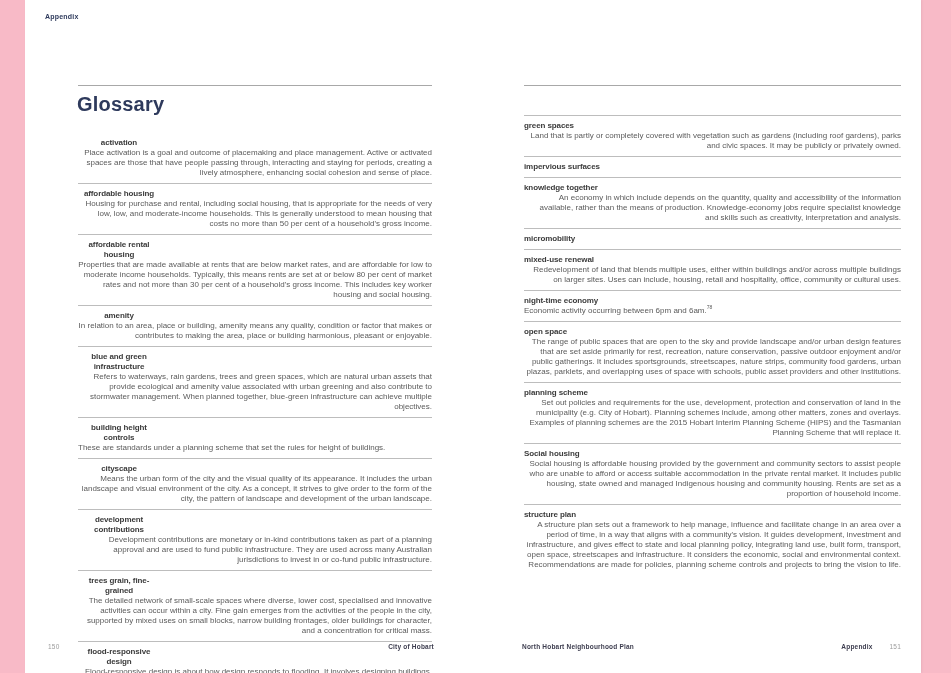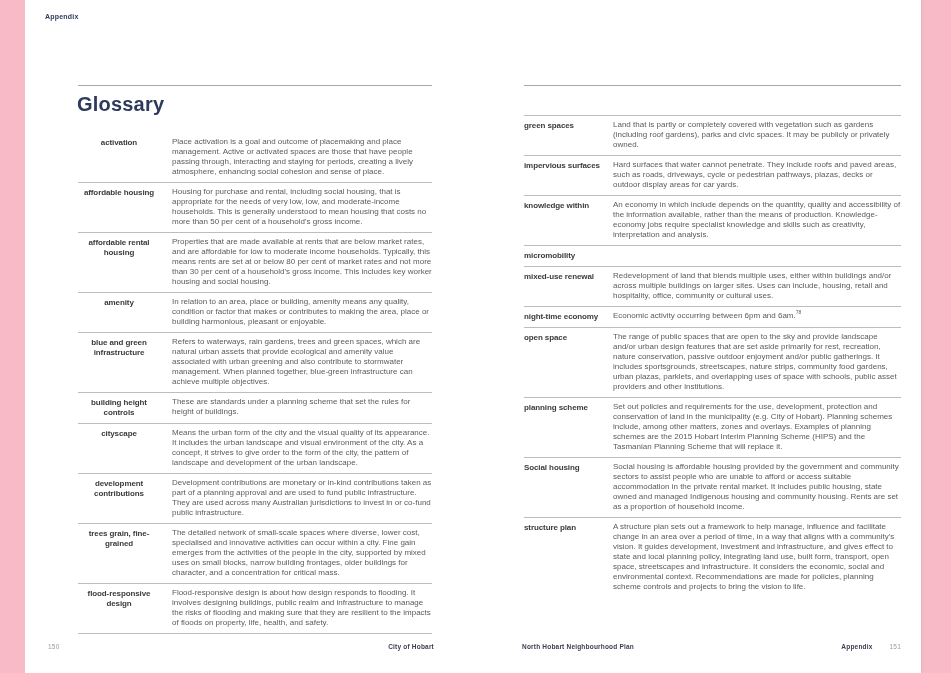--- a/index.html
+++ b/index.html
@@ -26,34 +26,35 @@
   .page-title {
     position:absolute; left:52px; top:93px;
     font-size:20px; font-weight:bold; color:#2e3a5c; letter-spacing:.2px;
   }
   .gtable { position:absolute; }
   .gtable.left  { left:53px;  top:133px; width:354px; }
   .gtable.right { left:499px; top:115px; width:377px; }
   .g-row {
     display:flex; align-items:flex-start;
     padding:4px 0 5px 0;
+    flex-direction:column;
   }
   .gtable.left  .g-row { border-bottom:1px solid #bdbdbd; }
   .gtable.right .g-row { border-top:1px solid #bdbdbd; }
   .g-term {
     flex:0 0 auto;
     font-size:8px; font-weight:bold; color:#3b3b3b;
     line-height:10px; letter-spacing:-0.1px;
     padding-top:1px;
   }
   .gtable.left  .g-term { width:82px;  margin-right:12px;text-align:center; }
   .gtable.right .g-term { width:85px;  margin-right:4px; }
   .g-def {
     flex:1 1 auto;
-    font-size:8px; color:#5b5b5b; line-height:10px;
+    font-size:8px; color:#5b5b5b; line-height:10px;text-align:right;
   }
   .g-def sup { font-size:5px; color:#5b5b5b; vertical-align:super; line-height:0; }
   .footer {
     position:absolute; top:643px;
     display:flex; justify-content:space-between; align-items:baseline;
     font-size:6.5px;
   }
   .footer.left  { left:23px;  width:386px; }
   .footer.right { left:497px; width:379px; }
   .footer .pagenum { color:#9b9b9b; letter-spacing:.2px; }
@@ -125,25 +126,24 @@
 </div>
 
   <div class="gtable right" id="right-table">
   <div class="g-row">
     <div class="g-term">green spaces</div>
     <div class="g-def"><span class="def-text">Land that is partly or completely covered with vegetation such as gardens (including roof gardens), parks and civic spaces. It may be publicly or privately owned.</span></div>
   </div>
 
   <div class="g-row">
     <div class="g-term">impervious surfaces</div>
-    <div class="g-def"><span class="def-text">Hard surfaces that water cannot penetrate. They include roofs and paved areas, such as roads, driveways, cycle or pedestrian pathways, plazas, decks or outdoor display areas for car yards.</span></div>
   </div>
 
   <div class="g-row">
-    <div class="g-term">knowledge within</div>
+    <div class="g-term">knowledge together</div>
     <div class="g-def"><span class="def-text">An economy in which include depends on the quantity, quality and accessibility of the information available, rather than the means of production. Knowledge-economy jobs require specialist knowledge and skills such as creativity, interpretation and analysis.</span></div>
   </div>
 
   <div class="g-row">
     <div class="g-term">micromobility</div>
   </div>
 
   <div class="g-row">
     <div class="g-term">mixed-use renewal</div>
     <div class="g-def"><span class="def-text">Redevelopment of land that blends multiple uses, either within buildings and/or across multiple buildings on larger sites. Uses can include, housing, retail and hospitality, office, community or cultural uses.</span></div>

